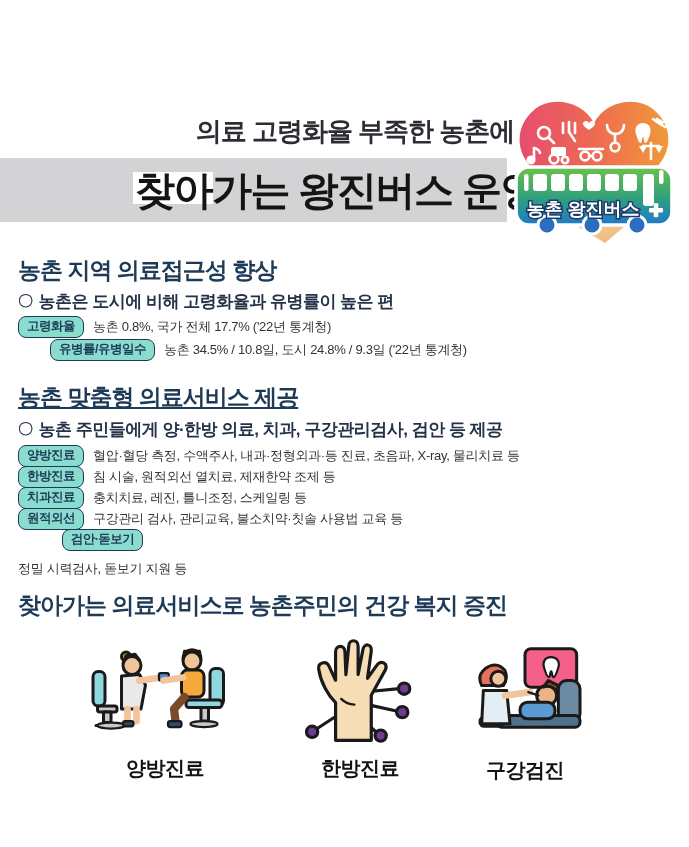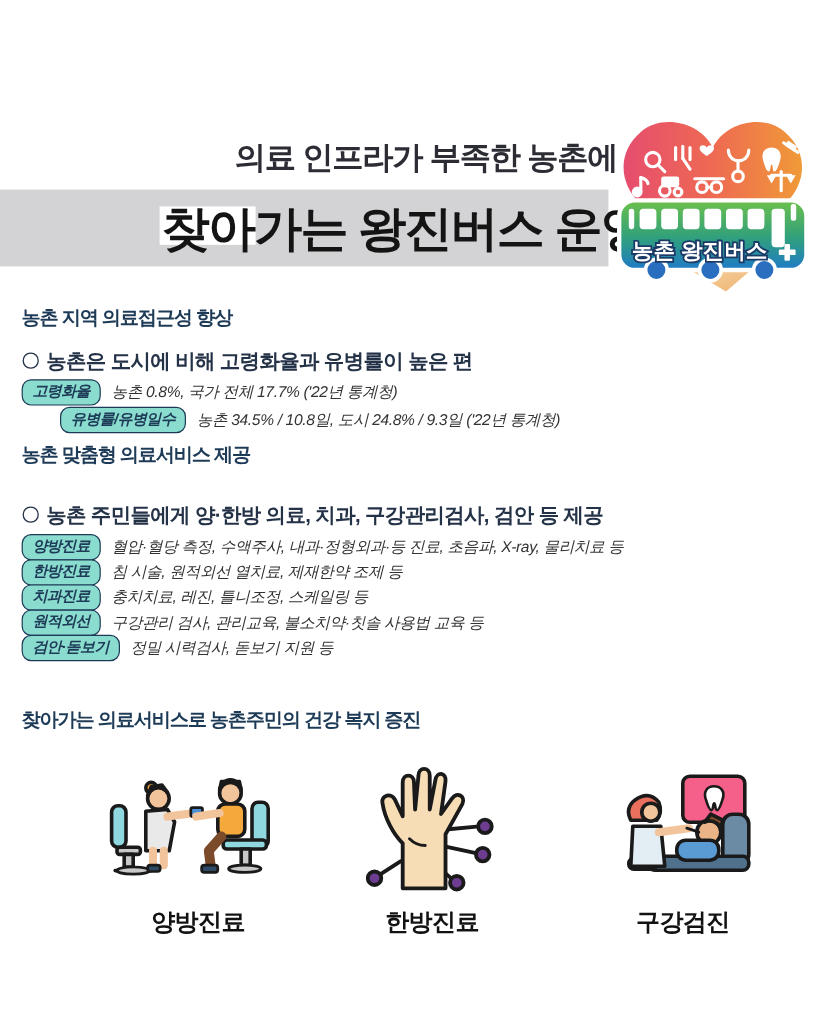--- a/index.html
+++ b/index.html
@@ -31,81 +31,81 @@
     top:163px; left:337px; transform:translateX(-50%);
     white-space:nowrap;
     font-size:40px; font-weight:800; letter-spacing:-1.5px;
     color:#141414;
   }
   .logo-wrap { top:93px; left:503px; width:182px; height:152px; }
 
   
   .sec-title {
     left:18px; white-space:nowrap;
-    font-size:16px; font-weight:900; letter-spacing:-1px;
+    font-size:23px; font-weight:900; letter-spacing:-1px;
     color:#1d3a57;
   }
   .bullet-line {
     left:18px; white-space:nowrap;
     font-size:17px; font-weight:700; letter-spacing:-0.5px;
     color:#243247;
     display:flex; align-items:center; gap:6px;
   }
   .bullet-marker { font-weight:700; font-size:15px; color:#243247; }
   .info-row {
     left:18px; white-space:nowrap;
-    display:flex; align-items:center; gap:9px;font-style:italic;
+    display:flex; align-items:center; gap:9px;
   }
   .badge {
     background:#8adcce;
     border:1.4px solid #1d3a57;
     border-radius:8px;
     padding:1px 8px 2px 8px;
     font-size:12.5px; font-weight:700; letter-spacing:-0.5px;
     color:#1d3a57;
   }
   .row-text {
     font-size:13px; color:#333333; letter-spacing:-0.3px;
   }
 
   #s1-title { top:255px; }
   #s1-bullet { top:290px; }
   #s1-row0 { top:316px; }
   #s1-row1 { top:339px;padding-left:32px; }
 
-  #s2-title { top:369px; }
+  #s2-title { top:382px;text-decoration:underline; }
   #s2-bullet { top:418px; }
   #s2-row0 { top:445px; }
   #s2-row1 { top:466px; }
   #s2-row2 { top:487px; }
   #s2-row3 { top:508px; }
-  #s2-row4 { top:529px; }
+  #s2-row4 { top:529px;flex-direction:column; }
 
   #s3-title { top:590px; }
 
   
   .card {
     top:635px; width:170px; height:150px;
     display:flex; flex-direction:column; align-items:center;
     justify-content:flex-start;
   }
   #card0 { left:80px; }
   #card1 { left:275px; }
-  #card2 { left:484px; }
+  #card2 { left:440px;justify-content:center; }
   .card-art { width:100%; height:112px; display:flex; align-items:center; justify-content:center; }
   .card-label {
     margin-top:8px;
     font-size:20px; font-weight:800; letter-spacing:-0.5px;
     color:#121212; white-space:nowrap;
   }
 </style>
 </head>
 <body>
 
-<div class="abs hdr-line1">의료 인프라가 부족한 농촌에</div>
+<div class="abs hdr-line1">의료 고령화율 부족한 농촌에</div>
 <div class="abs gray-bar"></div>
 <div class="abs white-notch"></div>
 <div class="abs hdr-line2">찾아가는 왕진버스 운영</div>
 
 <div class="abs logo-wrap">
   <svg width="182" height="152" viewBox="0 0 182 152">
     <defs>
       <linearGradient id="heartGrad" x1="0" y1="0" x2="1" y2="0">
         <stop offset="0" stop-color="#e64d6e"></stop>
           <stop offset="0.5" stop-color="#ee6a52"></stop>

